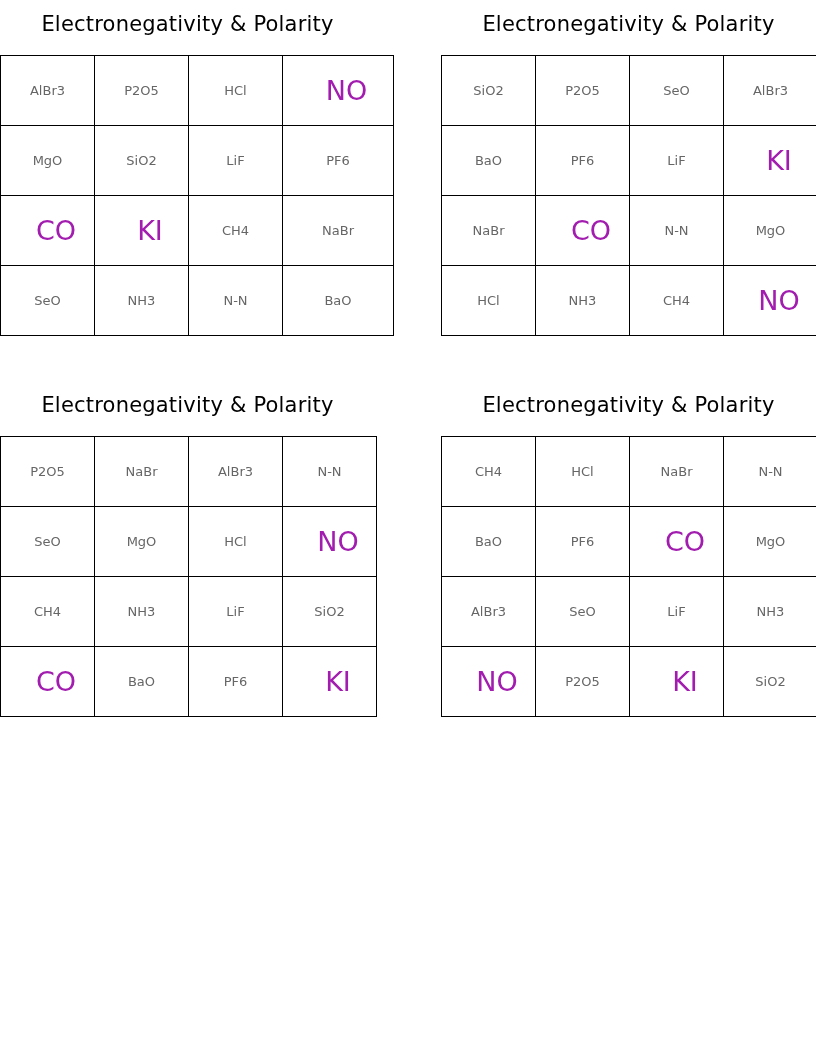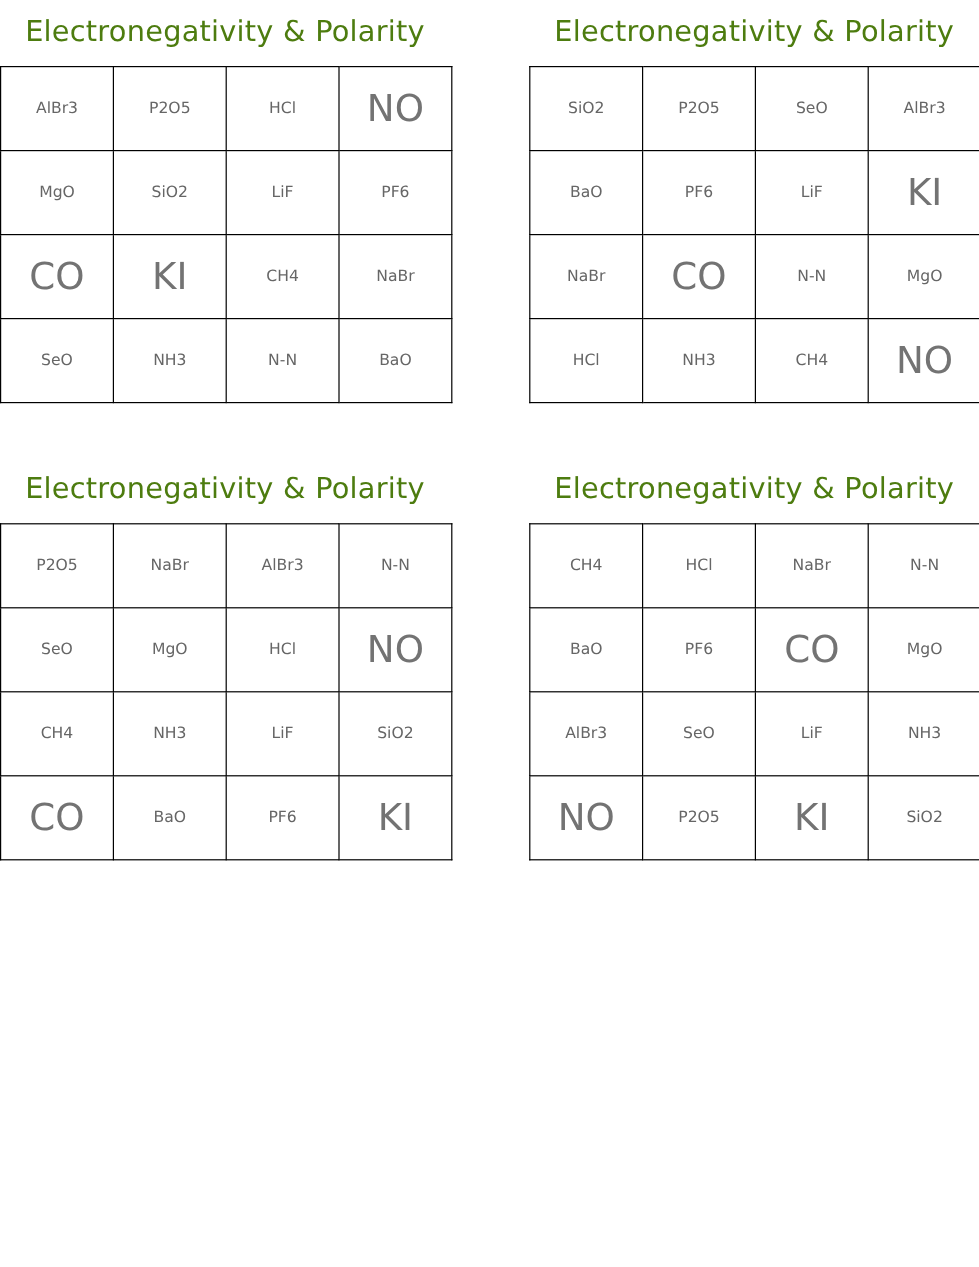--- a/index.html
+++ b/index.html
@@ -17,22 +17,22 @@
     .card {
       position: absolute;
       width: 375px;
     }
     .card-title {
       position: absolute;
       left: 0;
       top: 12px;
       width: 375px;
       text-align: center;
-      font-size: 24px;
-      color: #4d7c0f;
+      font-size: 21px;
+      color: #000000;
       letter-spacing: 0.2px;
       white-space: nowrap;
     }
     .grid {
       position: absolute;
       left: 0;
       top: 55px;
       width: 374px;
       height: 280px;
       border-collapse: collapse;
@@ -42,22 +42,23 @@
       border: 1px solid #000000;
       width: 93px;
       height: 69px;
       padding: 0;
       text-align: center;
       vertical-align: middle;
       color: #666666;
       font-size: 13px;
     }
     .grid td.big {
-      font-size: 31px;
-      color: #737373;
+      font-size: 27px;
+      color: #a21caf;
+      padding-left: 17px;
     }
   </style>
 </head>
 <body>
 
 <div class="card" style="left:0px; top:0px;">
   <div class="card-title">Electronegativity &amp; Polarity</div>
   <table class="grid">
     <tbody>
         <tr>

